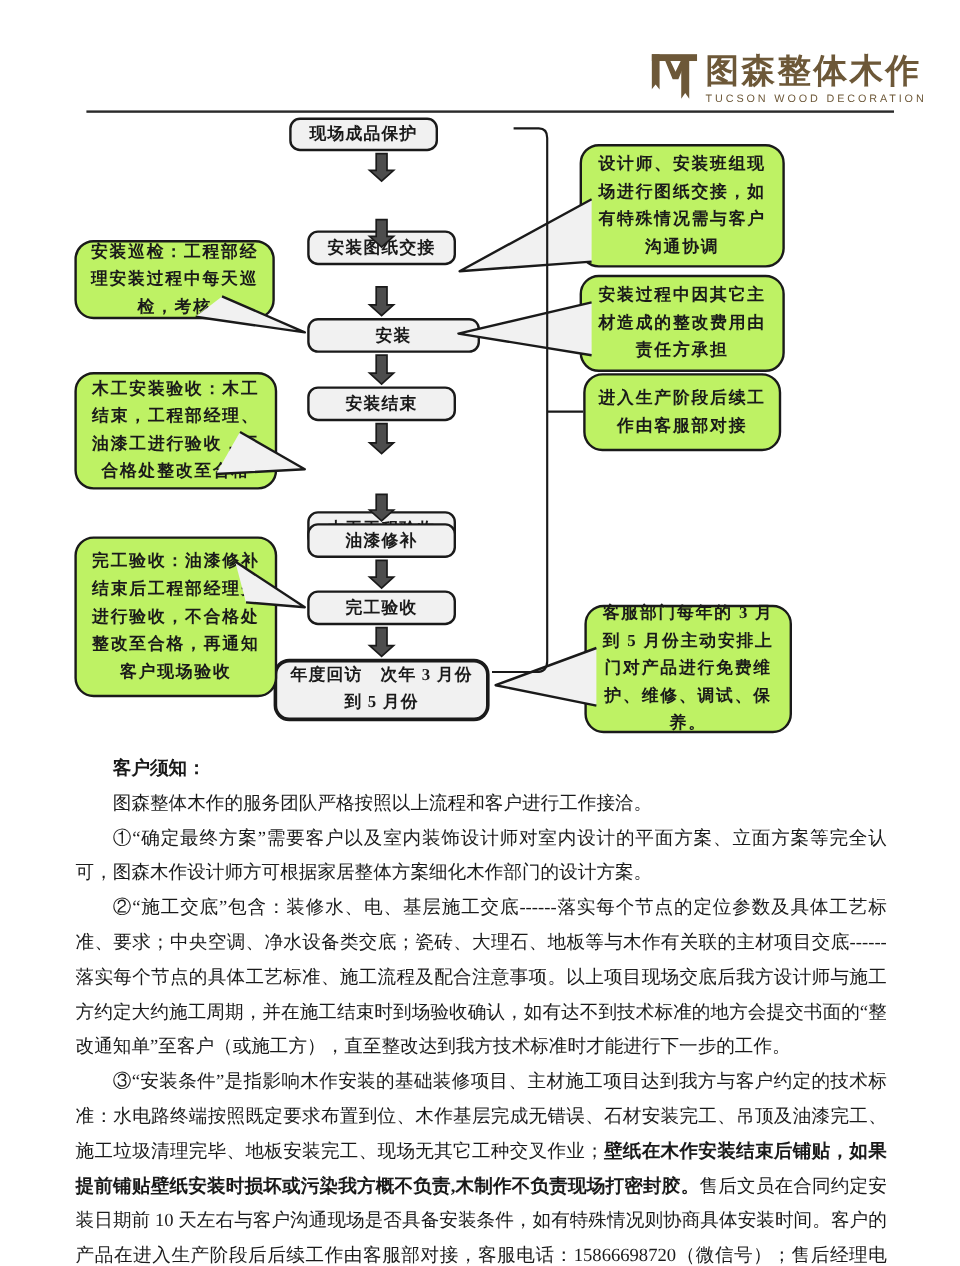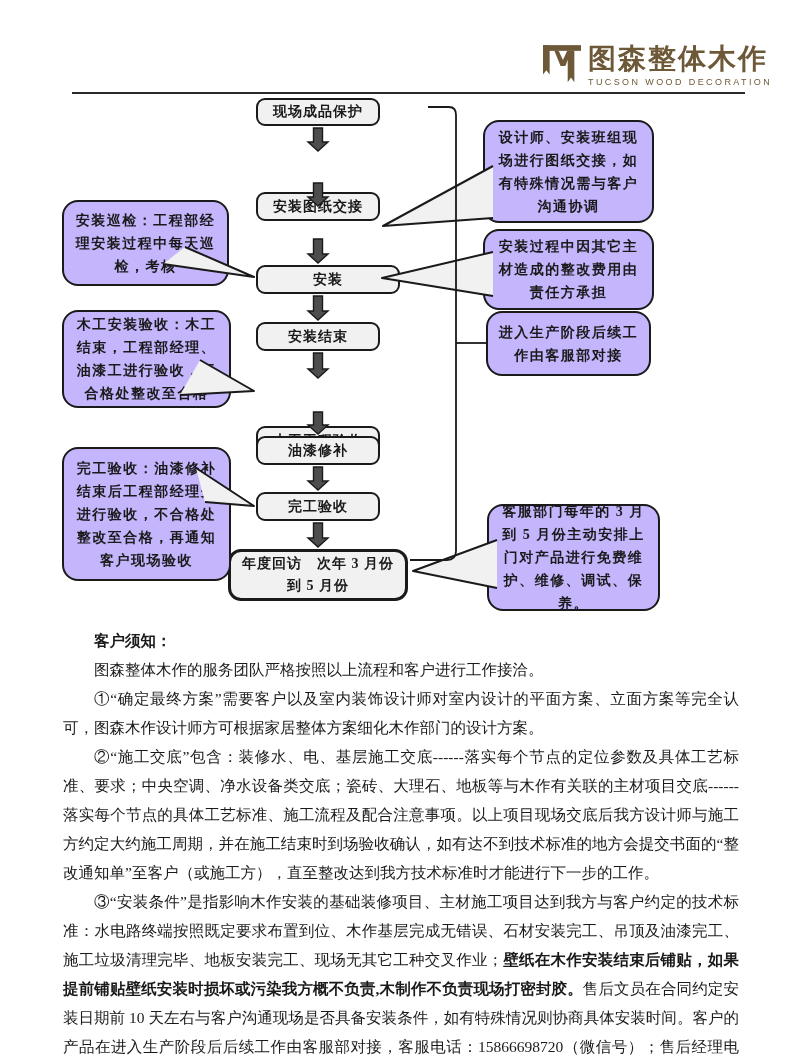--- a/index.html
+++ b/index.html
@@ -11,21 +11,21 @@
   .logo-text-cn{font-size:28px;font-weight:bold;color:#6d5838;letter-spacing:2px;line-height:30px;
                 font-family:"Liberation Sans","DejaVu Sans",sans-serif;white-space:nowrap;}
   .logo-text-en{font-size:9px;color:#6d5838;letter-spacing:2.4px;margin-top:3px;
                 font-family:"Liberation Sans","DejaVu Sans",sans-serif;white-space:nowrap;}
   .header-rule{position:absolute;top:92px;left:72px;width:673px;border-top:2px solid #2a2a2a;}
   
   .node{position:absolute;box-sizing:border-box;background:#f1f1f1;border:2px solid #1a1a1a;
         border-radius:9px;display:flex;align-items:center;justify-content:center;
         font-size:14px;font-weight:bold;letter-spacing:1px;text-align:center;z-index:2;}
   .node.final{border-width:3px;border-radius:13px;line-height:22px;padding:2px 8px;}
-  .callout{position:absolute;box-sizing:border-box;background:#c4b5fd;border:2px solid #1a1a1a;
+  .callout{position:absolute;box-sizing:border-box;background:#bef264;border:2px solid #1a1a1a;
            border-radius:16px;display:flex;align-items:center;justify-content:center;
            font-size:14px;font-weight:bold;letter-spacing:1.5px;text-align:center;
            padding:6px 10px;line-height:23px;z-index:2;}
   .connectors{position:absolute;top:0;left:0;z-index:3;pointer-events:none;}
   
   .notice{position:absolute;left:63px;top:626px;width:676px;font-size:15.5px;line-height:29px;
           text-align:justify;}
   .notice p{margin:0;text-indent:2em;}
   .notice .heading{font-weight:bold;text-indent:2em;}
   .bold-inline{font-weight:bold;}
@@ -44,30 +44,30 @@
         <polygon points="26,6 33,6 33,39 29.5,34 26,39"></polygon>
       </g>
     </svg>
     <div>
       <div class="logo-text-cn">图森整体木作</div>
       <div class="logo-text-en">TUCSON WOOD DECORATION</div>
     </div>
   </div>
   <div class="header-rule"></div>
 
-  <div class="node" style="left:256px;top:98px;width:124px;height:28px;">现场成品保护</div>
+  <div class="node" style="left:241px;top:98px;width:124px;height:28px;">现场成品保护</div>
   <div class="node" style="left:256px;top:192px;width:124px;height:29px;">安装图纸交接</div>
   <div class="node" style="left:256px;top:265px;width:144px;height:29px;">安装</div>
   <div class="node" style="left:256px;top:322px;width:124px;height:29px;">安装结束</div>
   <div class="node" style="left:256px;top:380px;width:124px;height:30px;margin-top:46px;">木工工程验收</div>
   <div class="node" style="left:256px;top:436px;width:124px;height:29px;">油漆修补</div>
   <div class="node" style="left:256px;top:492px;width:124px;height:29px;">完工验收</div>
   <div class="node final" style="left:228px;top:549px;width:180px;height:52px;">年度回访　次年 3 月份到 5 月份</div>
 
-  <div class="callout" style="left:62px;top:200px;width:167px;height:86px;">安装巡检：工程部经理安装过程中每天巡检，考核</div>
+  <div class="callout" style="left:62px;top:200px;width:167px;height:66px;">安装巡检：工程部经理安装过程中每天巡检，考核</div>
   <div class="callout" style="left:62px;top:310px;width:169px;height:98px;">木工安装验收：木工结束，工程部经理、油漆工进行验收，不合格处整改至合格</div>
   <div class="callout" style="left:62px;top:447px;width:169px;height:134px;">完工验收：油漆修补结束后工程部经理先进行验收，不合格处整改至合格，再通知客户现场验收</div>
 
   <div class="callout" style="left:483px;top:120px;width:171px;height:103px;">设计师、安装班组现场进行图纸交接，如有特殊情况需与客户沟通协调</div>
   <div class="callout" style="left:483px;top:229px;width:171px;height:81px;">安装过程中因其它主材造成的整改费用由责任方承担</div>
   <div class="callout" style="left:486px;top:311px;width:165px;height:65px;">进入生产阶段后续工作由客服部对接</div>
   <div class="callout" style="left:487px;top:504px;width:173px;height:107px;">客服部门每年的 3 月到 5 月份主动安排上门对产品进行免费维护、维修、调试、保养。</div>
 
   <svg class="connectors" width="800" height="1055" viewBox="0 0 800 1055">
 

